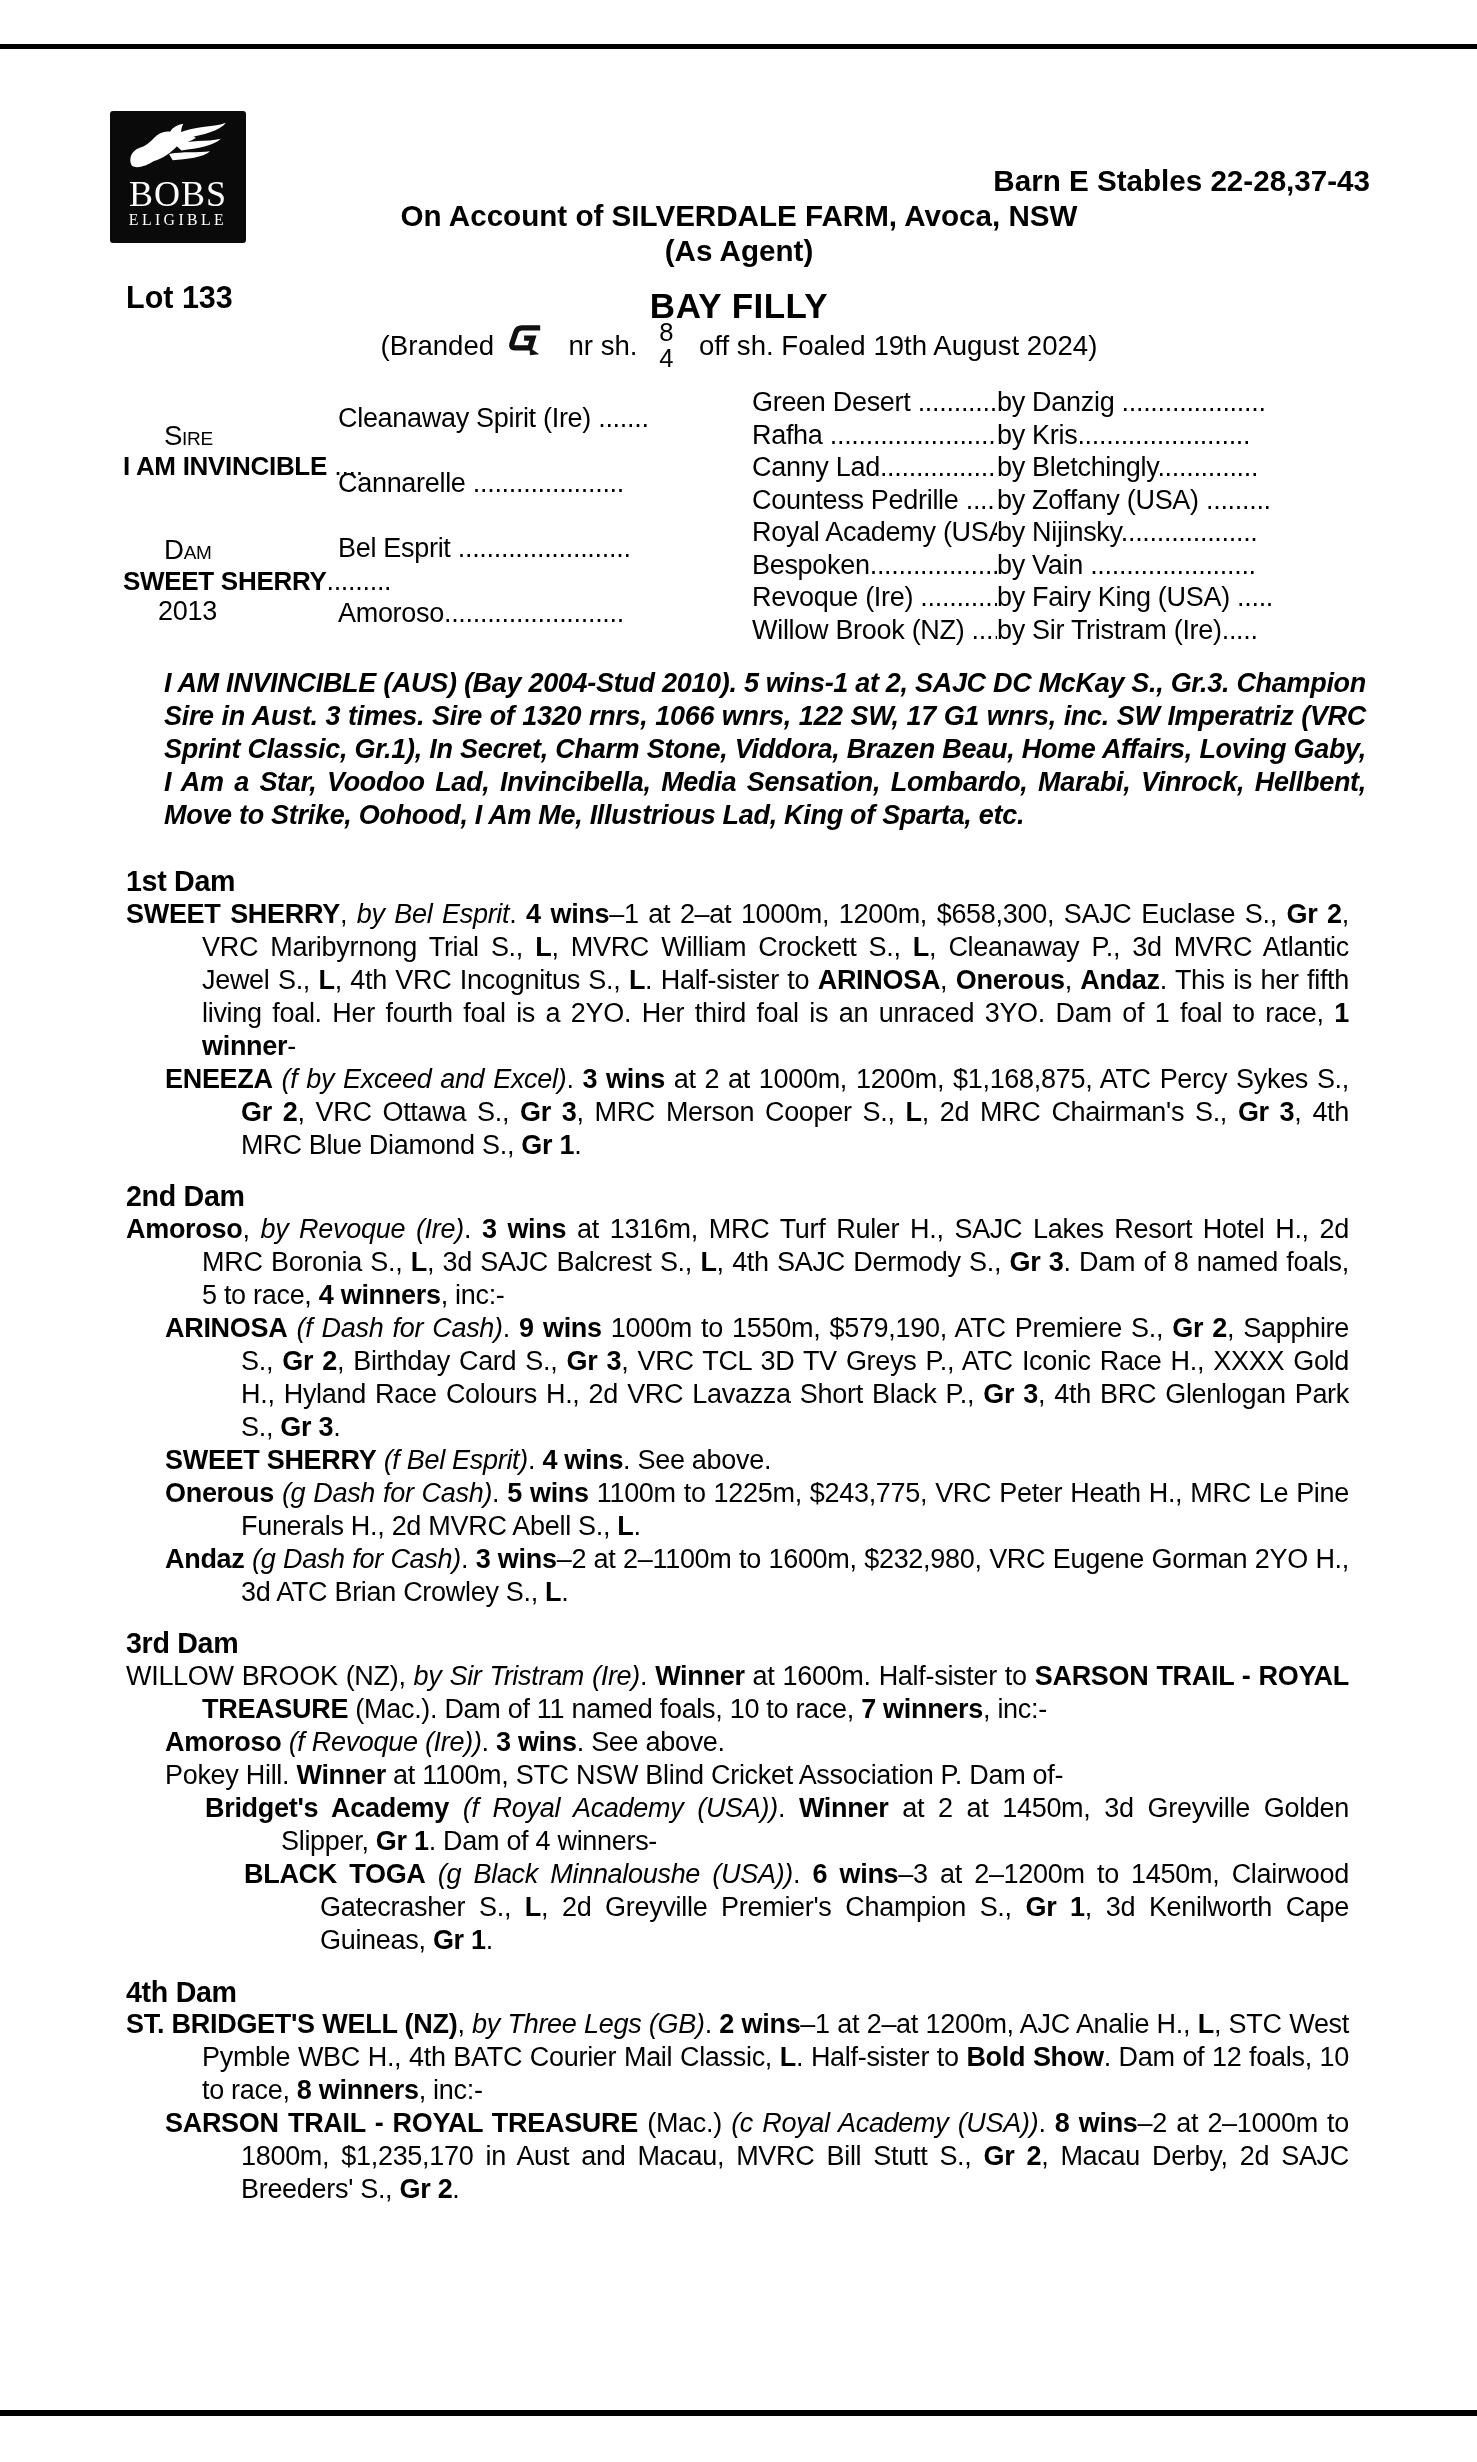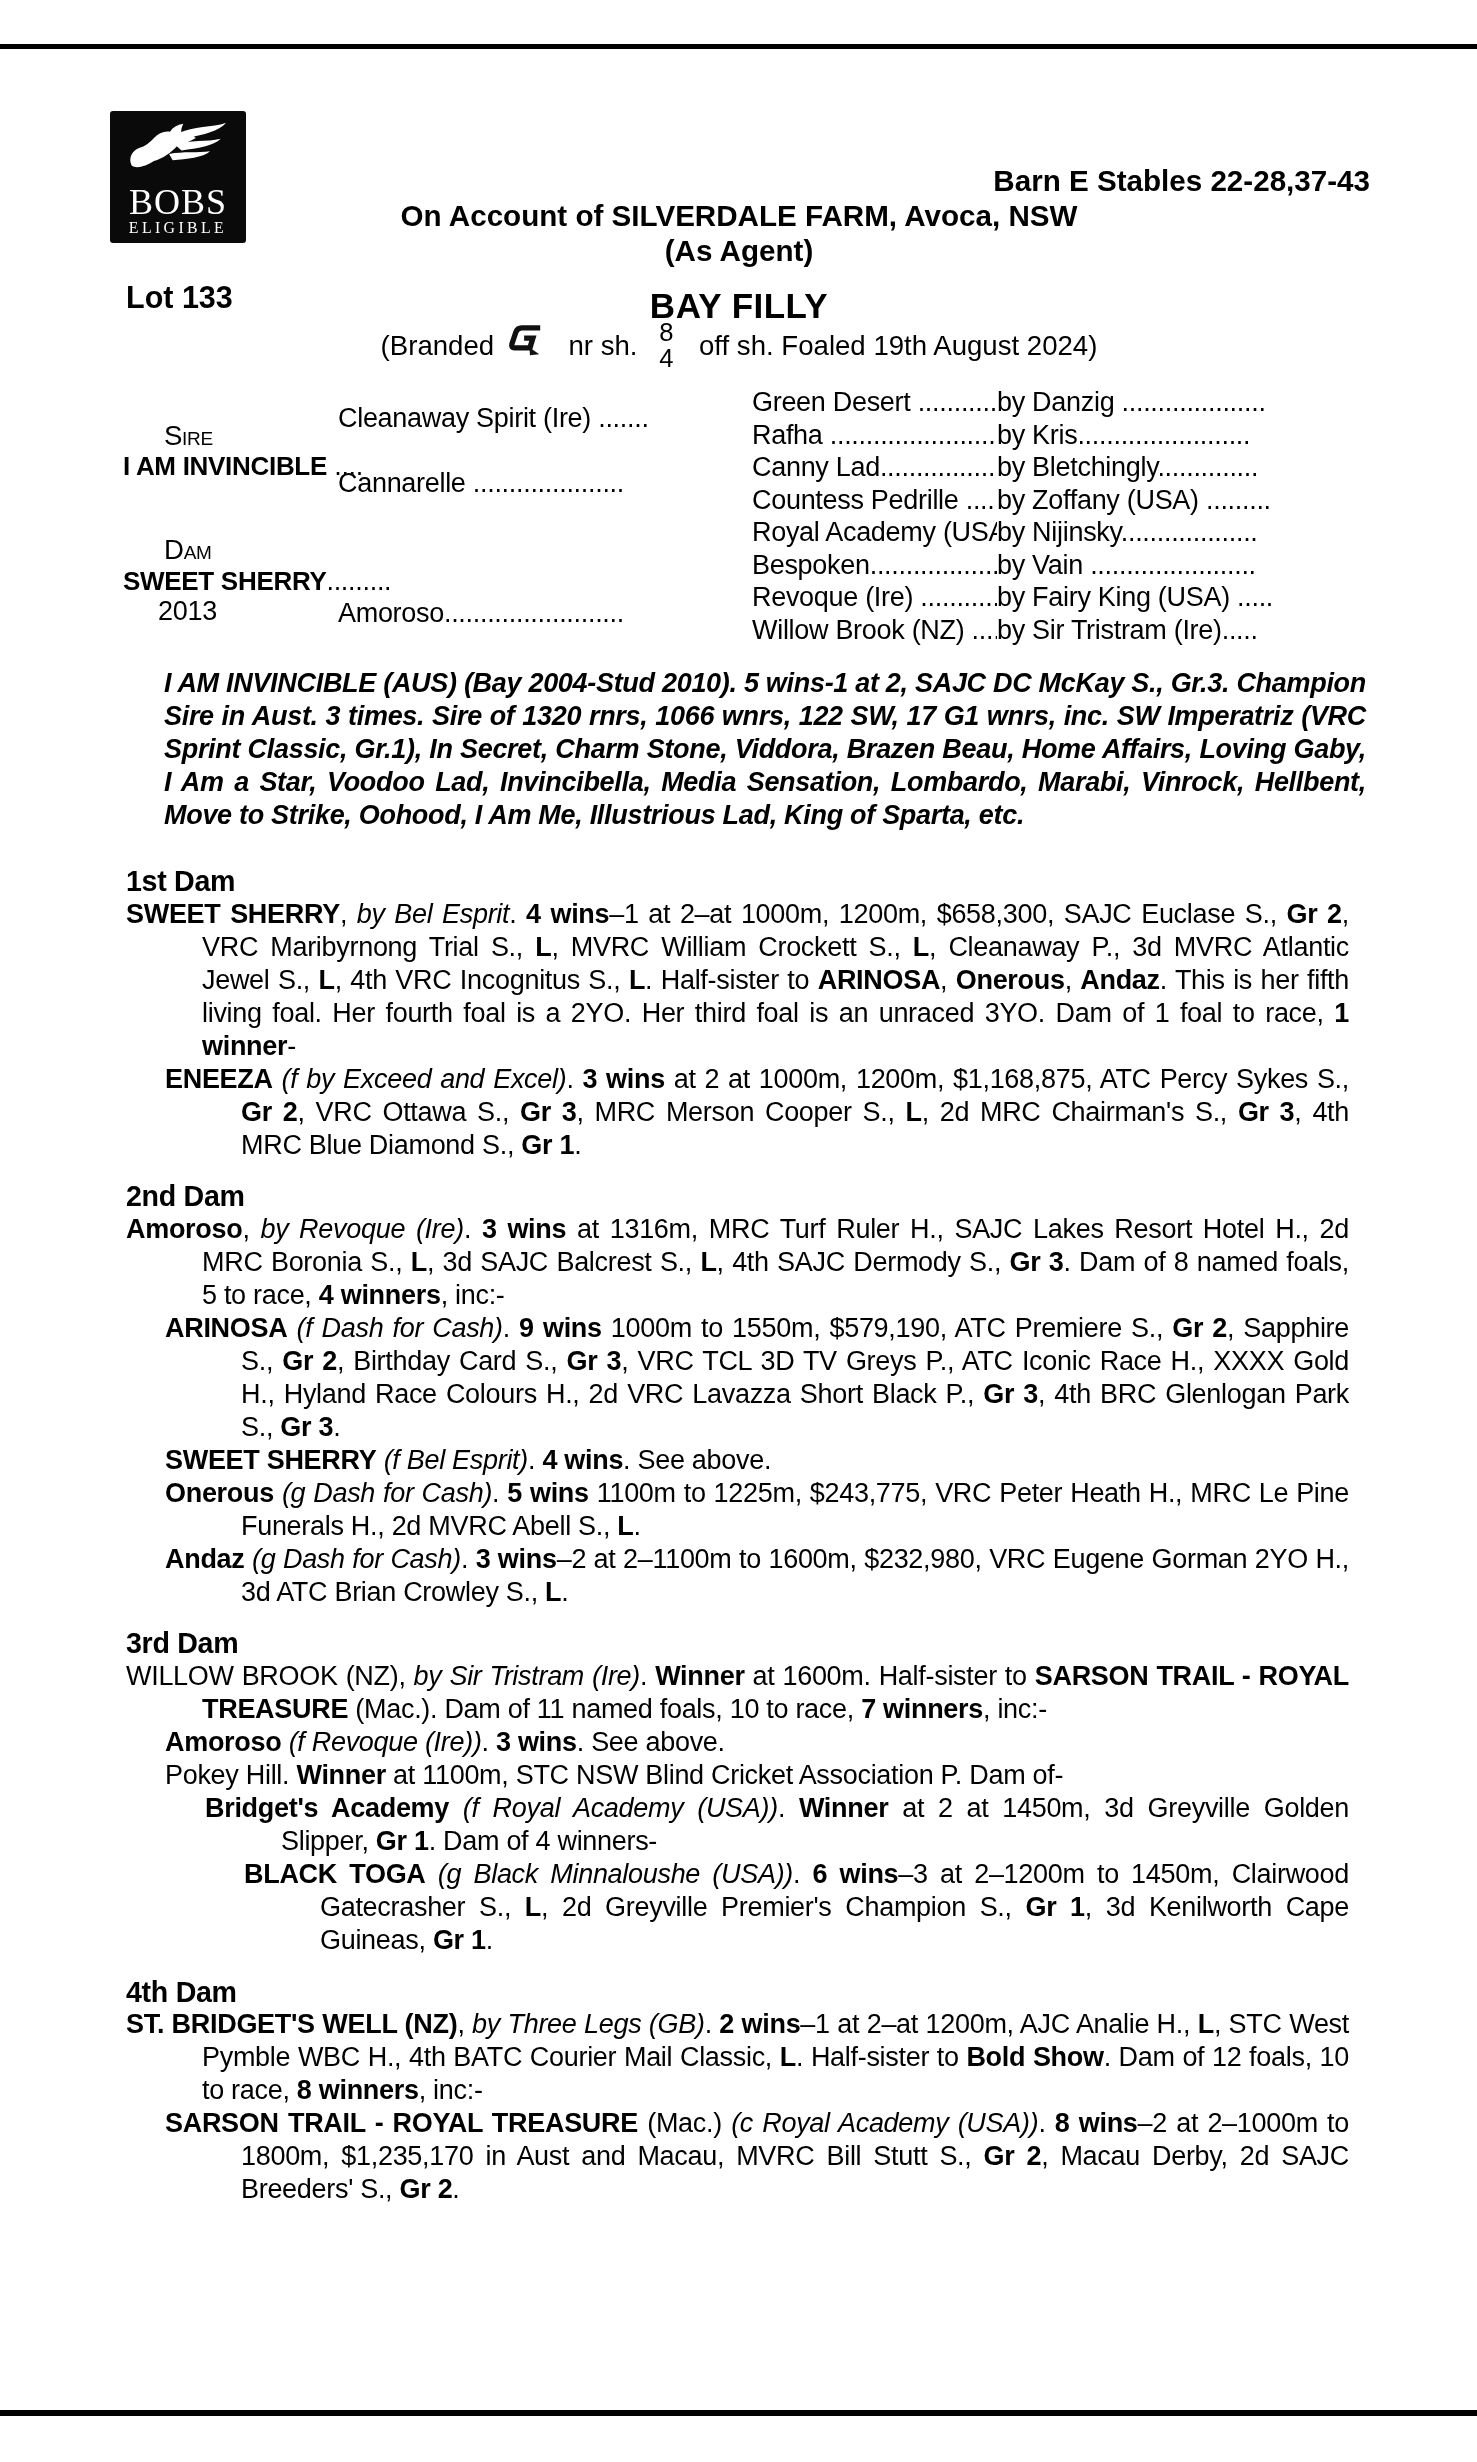--- a/index.html
+++ b/index.html
@@ -10,21 +10,21 @@
     overflow:hidden;
   }
   .rule{position:absolute;left:0;right:0;background:#000;}
   .rule-top{top:44px;height:4.9px;}
   .rule-bottom{top:2410px;height:5.9px;}
 
   
   .logo{position:absolute;left:110px;top:111px;width:136px;height:132px;background:#0a0a0a;
         border-radius:3px;display:flex;flex-direction:column;align-items:center;justify-content:flex-start;}
   .logo svg{margin-top:9.9px;width:110px;height:57px;}
-  .logo-bobs{font-family:"Liberation Serif","DejaVu Serif",serif;color:#fff;font-size:36px;line-height:33px;letter-spacing:1px;margin-top:8px;}
+  .logo-bobs{font-family:"Liberation Serif","DejaVu Serif",serif;color:#fff;font-size:36px;line-height:33px;letter-spacing:1px;}
   .logo-elig{font-family:"Liberation Serif","DejaVu Serif",serif;color:#fff;font-size:15.8px;line-height:17.7px;letter-spacing:3.4px;}
 
   
   .barn{position:absolute;top:164px;right:108px;font-size:29.6px;font-weight:bold;}
   .account{position:absolute;top:199px;left:0;right:0;text-align:center;font-size:29.6px;font-weight:bold;}
   .agent{position:absolute;top:234px;left:0;right:0;text-align:center;font-size:29.6px;font-weight:bold;}
   .lot{position:absolute;top:280px;left:126px;font-size:30.5px;font-weight:bold;}
   .title{position:absolute;top:276px;left:0;right:0;text-align:center;font-size:35px;font-weight:bold;letter-spacing:0.5px;margin-top:10px;}
   .branded{position:absolute;top:313px;left:0;right:0;height:65px;display:flex;justify-content:center;align-items:center;font-size:27.6px;}
   .branded .seg{white-space:pre;}
@@ -104,20 +104,21 @@
     <div class="nmrow"><span class="nm">I AM INVINCIBLE</span><span> ....</span></div>
   </div>
   <div class="blk" style="grid-area:5/1/span 4/auto">
     <div class="lbl">Dam</div>
     <div class="nmrow"><span class="nm">SWEET SHERRY</span><span>.........</span></div>
     <div class="yr">2013</div>
   </div>
 
   <div class="cell" style="grid-area:1/2/span 2/auto">Cleanaway Spirit (Ire) .......</div>
   <div class="cell" style="grid-area:3/2/span 2/auto">Cannarelle .....................</div>
+  <div class="cell" style="grid-area:5/2/span 2/auto">Bel Esprit ........................</div>
   <div class="cell" style="grid-area:7/2/span 2/auto">Amoroso.........................</div>
 
   <div class="cell" style="grid-area:1/3">Green Desert ..................</div>
   <div class="cell" style="grid-area:2/3">Rafha ........................</div>
   <div class="cell" style="grid-area:3/3">Canny Lad..................</div>
   <div class="cell" style="grid-area:4/3">Countess Pedrille ........</div>
   <div class="cell" style="grid-area:5/3">Royal Academy (USA)..</div>
   <div class="cell" style="grid-area:6/3">Bespoken...................</div>
   <div class="cell" style="grid-area:7/3">Revoque (Ire) ............</div>
   <div class="cell" style="grid-area:8/3">Willow Brook (NZ) ......</div>

